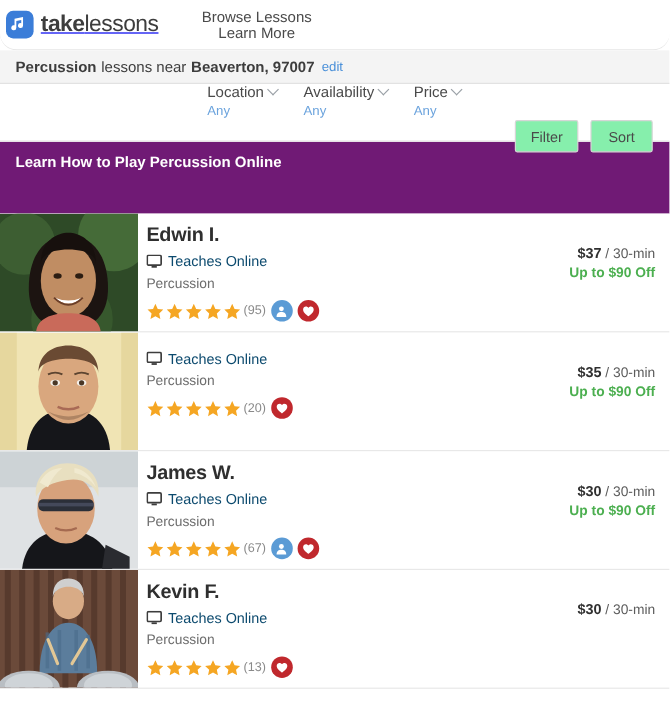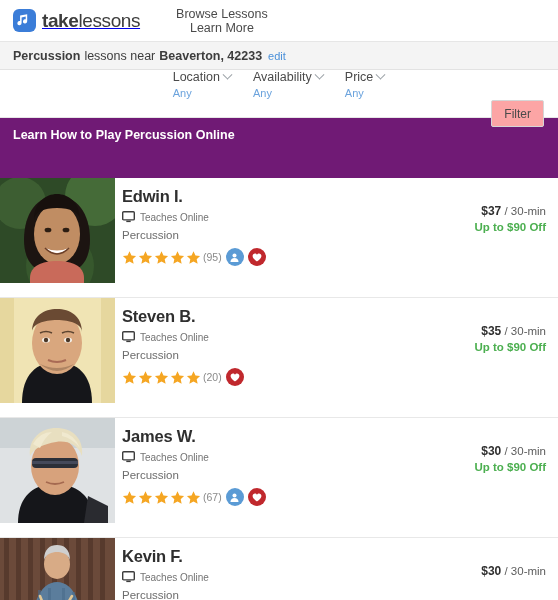--- a/index.html
+++ b/index.html
@@ -9,22 +9,23 @@
     font-family: "Liberation Sans", sans-serif;
     overflow: hidden;
   }
 
   
   .topnav {
     height: 42px;
     background: #ffffff;
     display: flex;
     align-items: center;
-    padding: 0 0 0 13px;
+    padding: 0 0 0 5px;
     border-bottom: 1px solid #e6e6e6;
+    border-radius: 14px;
   }
   .logo-wrap { display: flex; align-items: center; gap: 6px; }
   .logo-mark {
     width: 23px; height: 23px;
     background: #3b7dd8;
     border-radius: 6px;
     position: relative;
     flex: 0 0 auto;
   }
   .logo-mark svg { position: absolute; left: 3px; top: 3px; }
@@ -102,21 +103,21 @@
   .filter-val {
     font-size: 11px;
     color: #6ba3dd;
     margin-top: 1px;
   }
   .fbtns { margin-left: auto; display: flex; gap: 10px; }
   .fbtn {
     min-width: 52px;
     height: 27px;
     padding: 0 12px;
-    background: #fca5a5;
+    background: #86efac;
     border: 1px solid #d6d6d6;
     border-radius: 2px;
     font-family: "Liberation Sans", sans-serif;
     font-size: 12px;
     color: #4a4a4a;
     cursor: pointer;
   }
 
   
   .banner {
@@ -134,21 +135,21 @@
     font-size: 12px;
     line-height: 1.38;
     max-width: 540px;
   }
 
   
   .listings { background: #ffffff; }
   .card {
     display: flex;
     border-bottom: 1px solid #e8e8e8;
-    height: 120px;
+    height: 99px;
     overflow: hidden;
     cursor: pointer;
   }
   .photo {
     width: 115px;
     height: 105px;
     flex: 0 0 115px;
     position: relative;
     overflow: hidden;
   }
@@ -165,21 +166,21 @@
     color: #2f2f2f;
     letter-spacing: -0.2px;
     line-height: 1.1;
   }
   .online-row {
     display: flex;
     align-items: center;
     gap: 5px;
     margin-top: 6px;
   }
-  .online-row .lbl { font-size: 10px; color: #737373; }
+  .online-row .lbl { font-size: 12px; color: #0c4a6e; }
   .subject {
     font-size: 11.5px;
     color: #6d6d6d;
     margin-top: 6px;
   }
   .rating-row {
     display: flex;
     align-items: center;
     gap: 0;
     margin-top: 7px;
@@ -227,21 +228,21 @@
   </a>
   <div class="nav-links">
     <a class="nav-link" href="#">Browse Lessons</a>
     <a class="nav-link" href="#">Learn More</a>
   </div>
 </div>
 
 <div class="searchbar">
   <span class="b">Percussion</span>
   <span class="reg">lessons near</span>
-  <span class="b">Beaverton, 42233</span>
+  <span class="b">Beaverton, 97007</span>
   <a class="edit-link" href="#">edit</a>
 </div>
 
 <div class="filterbar">
   <div class="filters">
 
     <div class="filter">
       <span class="filter-head">
         <span>Location</span>
         <span class="caret"></span>
@@ -261,20 +262,21 @@
       <span class="filter-head">
         <span>Price</span>
         <span class="caret"></span>
       </span>
       <span class="filter-val">Any</span>
     </div>
 
   </div>
   <div class="fbtns">
     <button class="fbtn">Filter</button>
+    <button class="fbtn">Sort</button>
   </div>
 </div>
 
 <div class="banner">
   <div class="banner-title">Learn How to Play Percussion Online</div>
 </div>
 
 <div class="listings">
 
   <div class="card">
@@ -358,21 +360,20 @@
         <ellipse cx="68" cy="42" rx="4" ry="2.6" fill="#f4f0ea"></ellipse>
         <circle cx="46" cy="42" r="2.2" fill="#4a3726"></circle>
         <circle cx="68" cy="42" r="2.2" fill="#4a3726"></circle>
         <path d="M40 35 Q46 32 52 35" stroke="#5c4430" stroke-width="1.6" fill="none"></path>
         <path d="M62 35 Q68 32 74 35" stroke="#5c4430" stroke-width="1.6" fill="none"></path>
         <path d="M48 62 Q57 66 66 62" stroke="#a96a55" stroke-width="2" fill="none"></path>
         <path d="M40 66 Q57 80 74 66 Q57 74 40 66 Z" fill="#7a5a42" opacity="0.45"></path>
       </svg>
     </div>
     <div class="card-body">
-      <div class="tname">Steven B.</div>
       <div class="online-row">
         <svg width="13" height="12" viewBox="0 0 13 12">
           <rect x="0.7" y="0.7" width="11.6" height="8.2" rx="1" fill="none" stroke="#3d3d3d" stroke-width="1.4"></rect>
           <rect x="4.3" y="9.6" width="4.4" height="1.5" fill="#3d3d3d"></rect>
         </svg>
         <span class="lbl">Teaches Online</span>
       </div>
       <div class="subject">Percussion</div>
       <div class="rating-row">
         <span class="stars">

